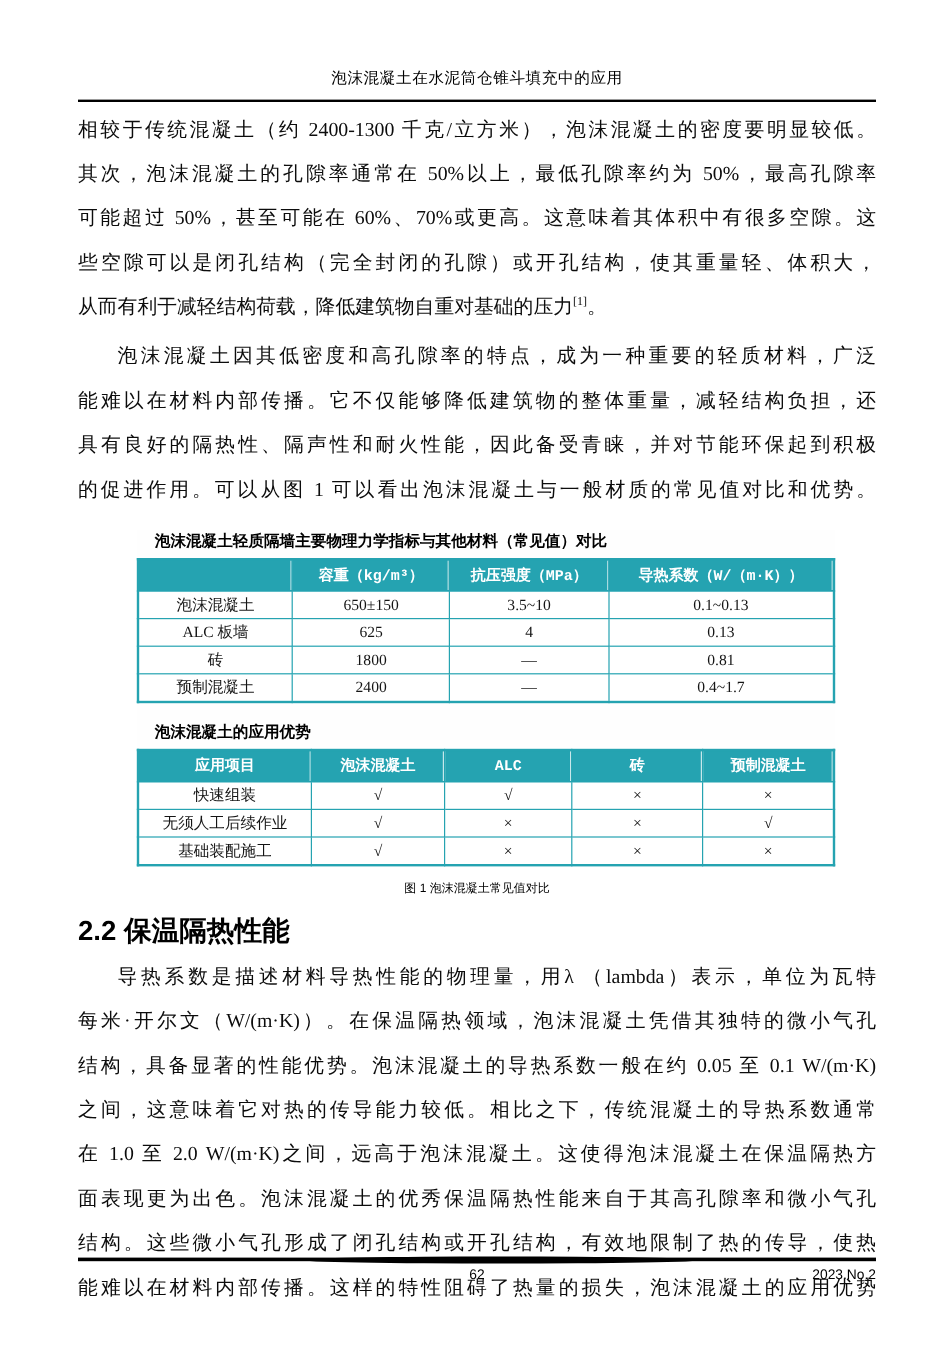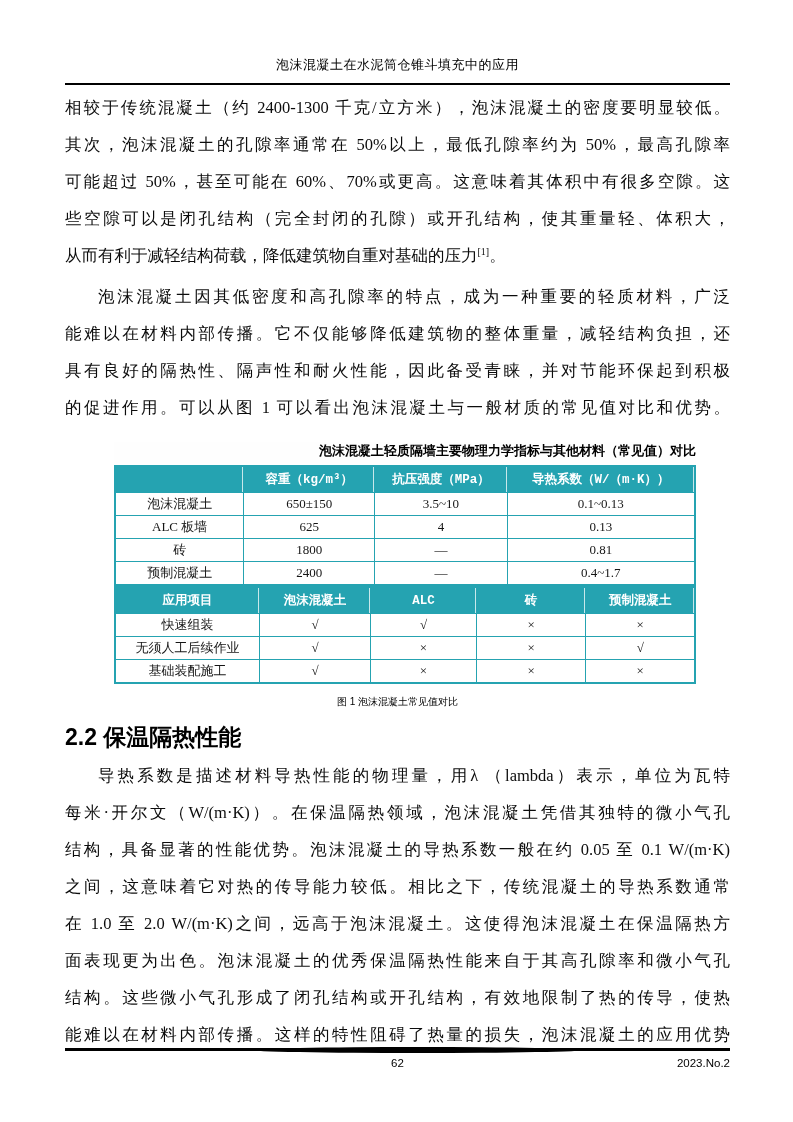--- a/index.html
+++ b/index.html
@@ -18,21 +18,21 @@
   .bodytext{margin-top:4px;font-size:16.5px;color:#0c0c0c;}
   .line{line-height:37px;text-align:justify;text-align-last:justify;white-space:normal;}
   .line.last{text-align-last:left;}
   .line.indent{text-indent:2em;}
   sup.fnote{font-size:10px;line-height:0;vertical-align:super;}
 
   
   .figure{width:582px;margin:8px 0 0 49px;background:#fefefe;}
   .fig-table-title{
     font-family:"Liberation Sans","DejaVu Sans",sans-serif;
-    font-weight:bold;font-size:13px;color:#000;margin:16px 0 5px 15px;text-align:right;
+    font-weight:bold;font-size:13px;color:#000;margin:16px 0 5px 15px;
   }
   .fig-table-title.second{margin-top:15px;}
   table.datatable{border-collapse:collapse;width:100%;table-layout:fixed;}
   table.datatable th{
     background:#25A3B1;color:#fff;font-weight:bold;
     font-family:Liberation Mono, monospace;
     font-size:12.5px;height:25px;border:1px solid #25A3B1;
     box-shadow:inset -1px 0 0 rgba(255,255,255,.75);
     text-align:center;vertical-align:middle;padding:0 2px;
   }
@@ -127,20 +127,21 @@
       </tr>
       <tr>
         <td>预制混凝土</td>
         <td>2400</td>
         <td>—</td>
         <td>0.4~1.7</td>
       </tr>
     </tbody>
       </table>
 
+    <div class="fig-table-title second">泡沫混凝土的应用优势</div>
 
     <table class="datatable">
       <colgroup>
         <col style="width:24.9%">
           <col style="width:19.2%">
           <col style="width:18.2%">
           <col style="width:18.9%">
           <col style="width:18.8%">
       </colgroup>
       <tbody>

